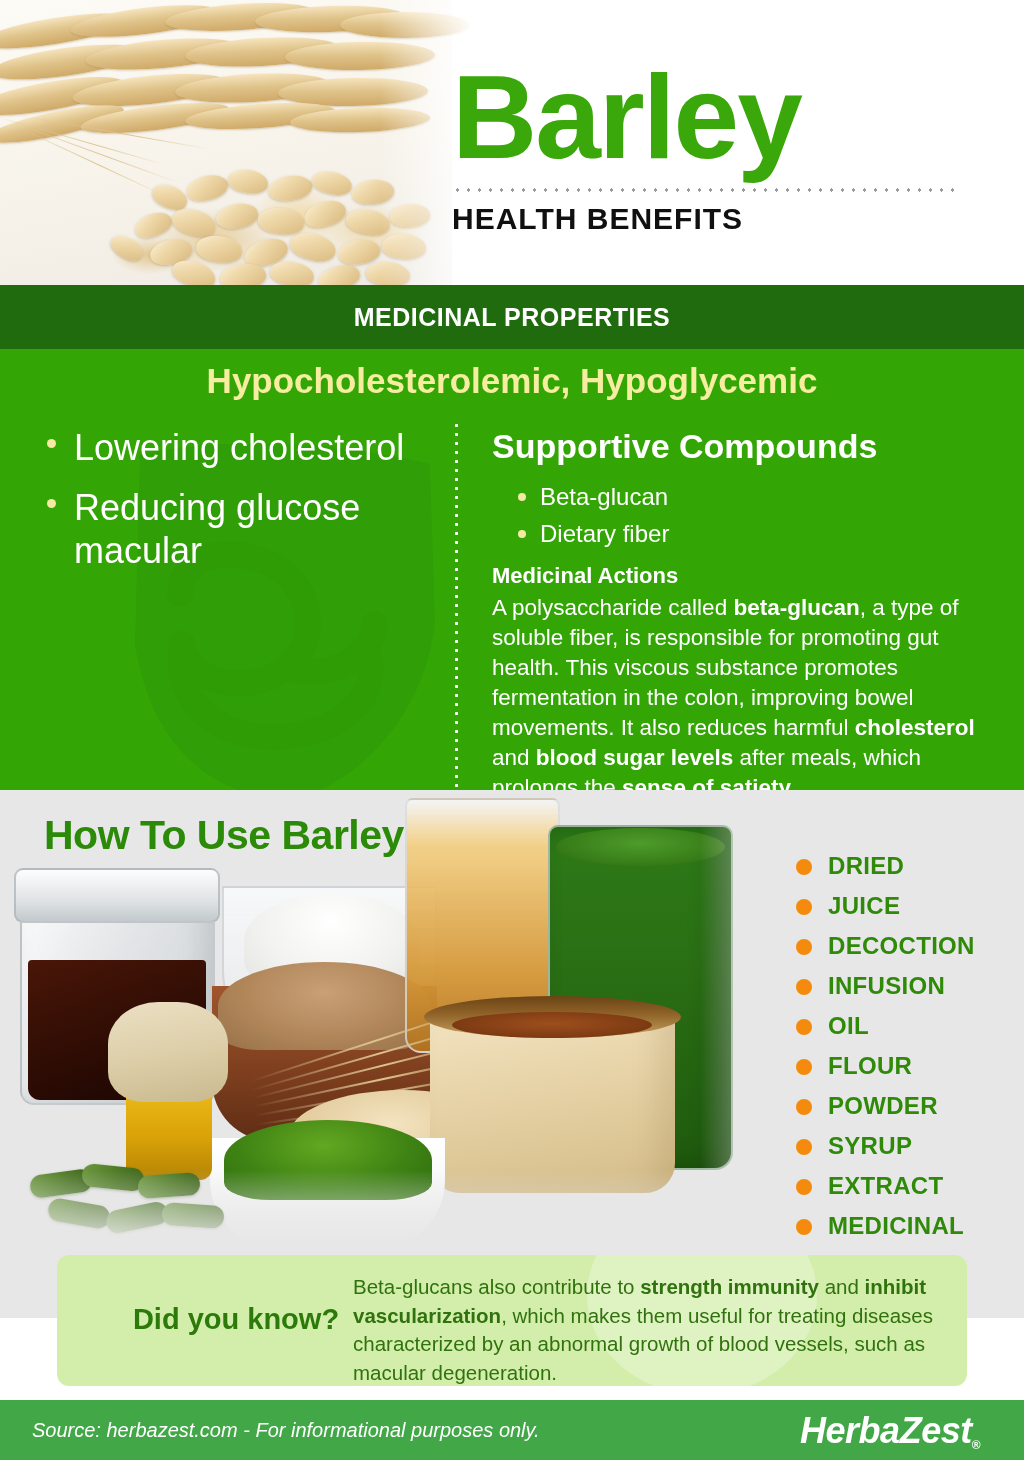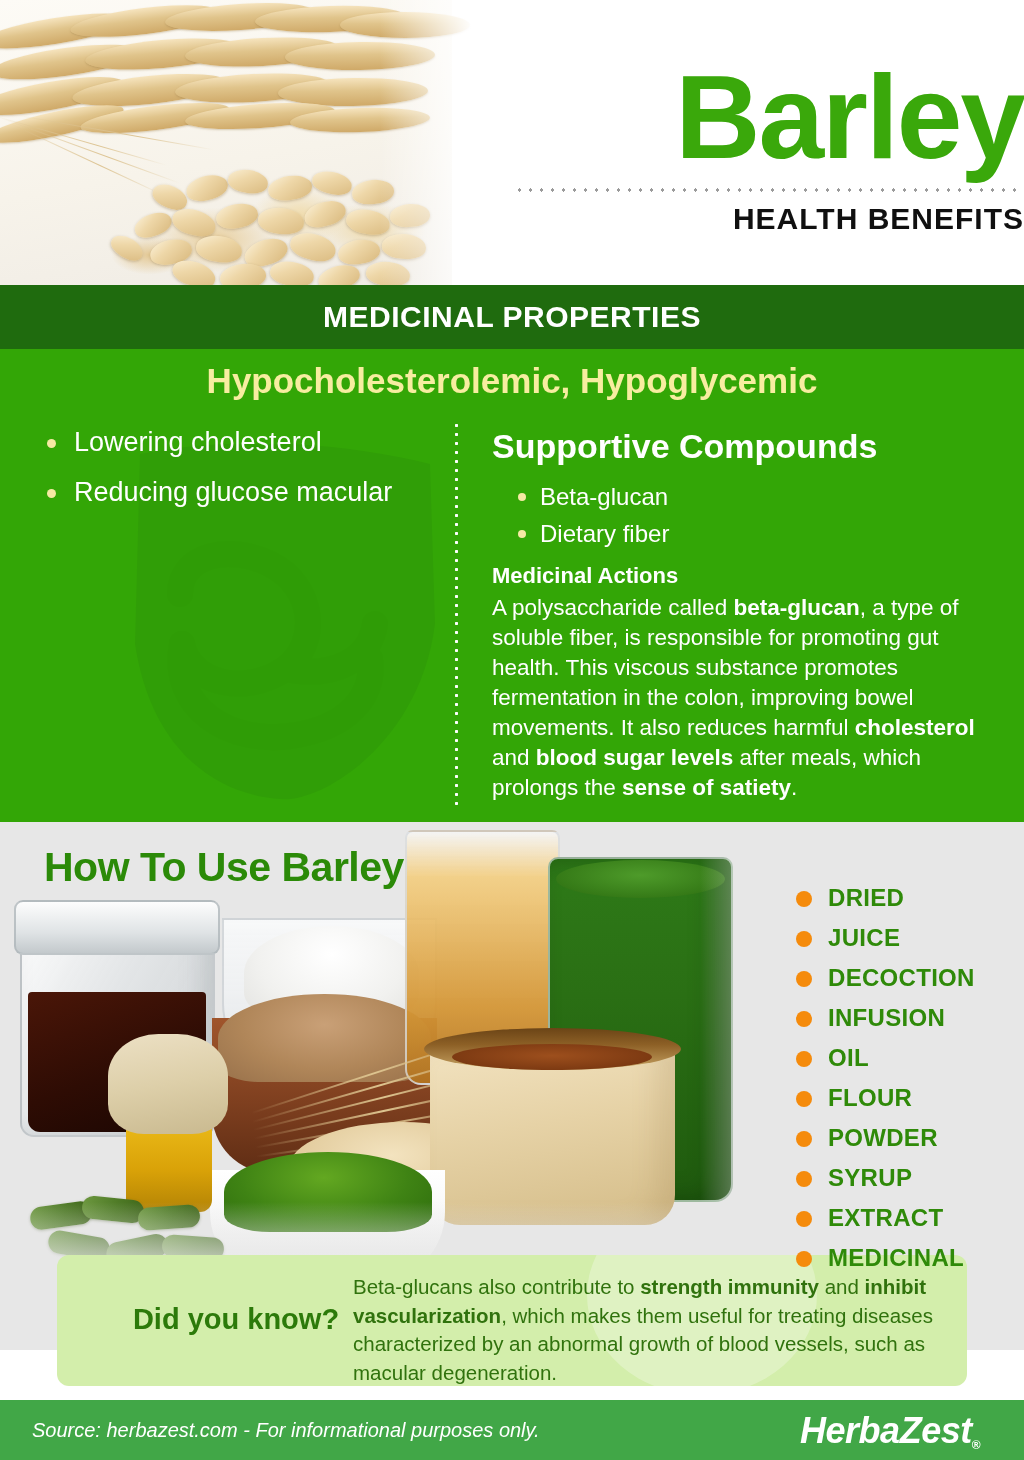--- a/index.html
+++ b/index.html
@@ -39,21 +39,21 @@
   .awn {
     position:absolute; height:1px;
     background:linear-gradient(90deg, rgba(230,210,165,0) 0%, #ddc493 60%, rgba(221,196,147,0) 100%);
   }
   .header-fade {
     position:absolute; left:380px; top:0; width:120px; height:285px;
     background:linear-gradient(90deg, rgba(255,255,255,0) 0%, #ffffff 78%);
   }
   .title-wrap {
     position:absolute; left:452px; top:0; width:572px; height:285px;
-    display:flex; flex-direction:column; align-items:flex-end; justify-content:center;
+    display:flex; flex-direction:column; align-items:flex-start; justify-content:center;
   }
   .main-title {
     font-size:118px; font-weight:700; color:#3aa80b;
     letter-spacing:-2px; line-height:1.0; margin-top:8px;
     font-family:"Liberation Sans", sans-serif;
   }
   .dotted-rule {
     width:510px; height:4px; margin:12px 0 10px 0;
     background-image:radial-gradient(circle, #9b9b9b 1.6px, transparent 1.7px);
     background-size:11px 4px; background-repeat:repeat-x;
@@ -62,21 +62,21 @@
     font-size:30px; font-weight:700; color:#101010; letter-spacing:1px;
   }
 
   
   .band-dark {
     position:absolute; left:0; top:285px; width:1024px; height:64px;
     background:#1f6b0e;
     display:flex; align-items:center; justify-content:center;
   }
   .band-dark-text {
-    font-size:30px; font-weight:700; color:#ffffff; letter-spacing:.5px;
+    font-size:25px; font-weight:700; color:#ffffff; letter-spacing:.5px;
   }
 
   
   .green-block {
     position:absolute; left:0; top:349px; width:1024px; height:473px;
     background:#33a606; overflow:hidden;
   }
   .colon-ghost {
     position:absolute; left:120px; top:95px; width:330px; height:360px;
     opacity:.13;
@@ -94,21 +94,21 @@
   .col-head {
     font-size:34px; font-weight:700; color:#ffffff; margin-bottom:16px;
   }
   .divider-dots {
     position:absolute; left:455px; top:72px; width:3px; height:390px;
     background-image:radial-gradient(circle, #ffffff 1.4px, transparent 1.5px);
     background-size:3px 9px; background-repeat:repeat-y;
   }
   ul.app-list { list-style:none; }
   ul.app-list li {
-    position:relative; color:#ffffff; font-size:27px; line-height:1.18;
+    position:relative; color:#ffffff; font-size:36px; line-height:1.18;
     padding-left:38px; margin-bottom:18px;
   }
   ul.app-list li::before {
     content:""; position:absolute; left:11px; top:12px;
     width:9px; height:9px; border-radius:50%; background:#f6e9a4;
   }
   ul.comp-list { list-style:none; margin-left:18px; }
   ul.comp-list li {
     position:relative; color:#ffffff; font-size:24px; line-height:1.25;
     padding-left:30px; margin-bottom:7px;
@@ -120,21 +120,21 @@
   .actions-head {
     font-size:22px; font-weight:700; color:#ffffff; margin:14px 0 4px 0;
   }
   .actions-body {
     font-size:22.5px; line-height:1.33; color:#ffffff;
   }
   .actions-body b { font-weight:700; }
 
   
   .howto {
-    position:absolute; left:0; top:822px; width:1024px; height:528px;
+    position:absolute; left:0; top:790px; width:1024px; height:528px;
     background:#e7e7e7; overflow:hidden;
   }
   .howto-title {
     position:absolute; left:44px; top:22px;
     font-size:41px; font-weight:700; color:#2b8a08; letter-spacing:-.5px;
     z-index:5;
   }
   .photo-stage { position:absolute; left:0; top:0; width:800px; height:460px; }
   .ph { position:absolute; }
   .jar {

